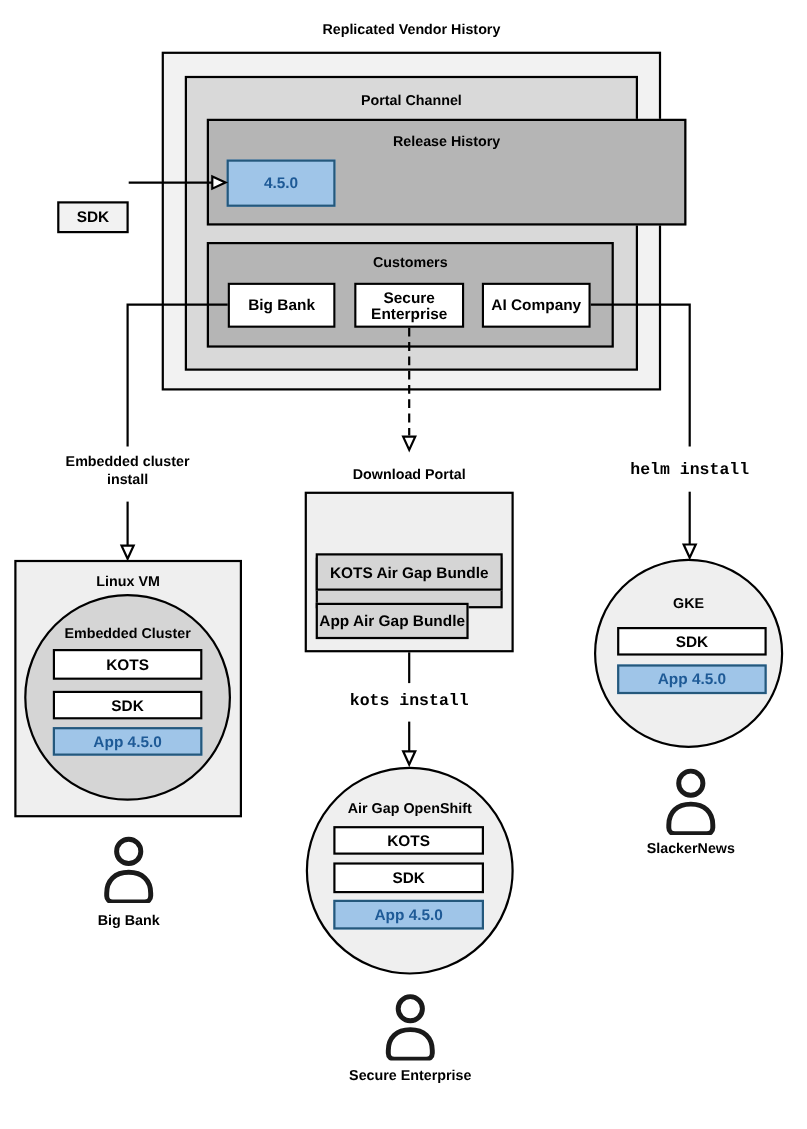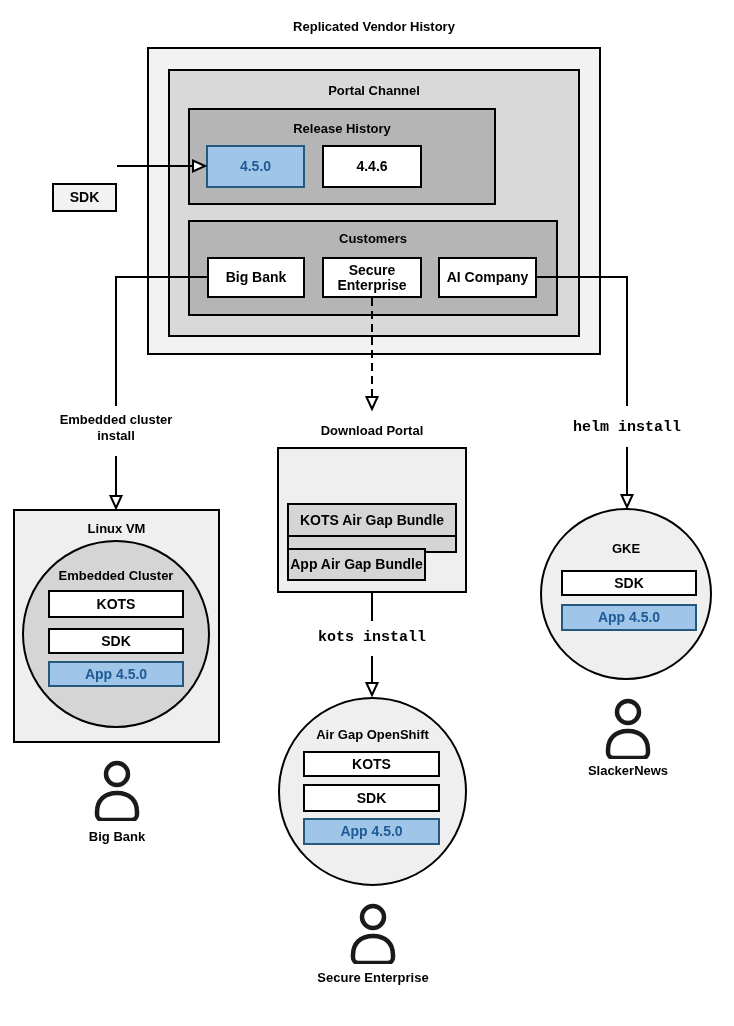--- a/index.html
+++ b/index.html
@@ -36,25 +36,24 @@
 <div class="canvas">
 
   <div class="txt" style="left:147px;top:19px;width:454px;">Replicated Vendor History</div>
 
   <div class="panel fill-lightest" style="left:147px;top:47px;width:454px;height:308px;"></div>
 
   <div class="panel fill-mid" style="left:168px;top:69px;width:412px;height:268px;">
     <div class="panel-label" style="top:12px;">Portal Channel</div>
   </div>
 
-  <div class="panel fill-dark" style="left:188px;top:108px;width:308px;height:97px;padding-left:44px;">
+  <div class="panel fill-dark" style="left:188px;top:108px;width:436px;height:97px;padding-left:44px;">
     <div class="panel-label" style="top:11px;">Release History</div>
   </div>
   <div class="node blue" style="left:206px;top:145px;width:99px;height:43px;">4.5.0</div>
-  <div class="node" style="left:322px;top:145px;width:100px;height:43px;">4.4.6</div>
 
   <div class="panel fill-dark" style="left:188px;top:220px;width:370px;height:96px;">
     <div class="panel-label" style="top:9px;">Customers</div>
   </div>
   <div class="node" style="left:207px;top:257px;width:98px;height:41px;">Big Bank</div>
   <div class="node" style="left:322px;top:257px;width:100px;height:41px;padding:0 6px;">Secure Enterprise</div>
   <div class="node" style="left:438px;top:257px;width:99px;height:41px;">AI Company</div>
 
   <div class="node fill-lightest" style="left:52px;top:183px;width:65px;height:29px;background:var(--box-lightest,#f2f2f2);">SDK</div>
 

